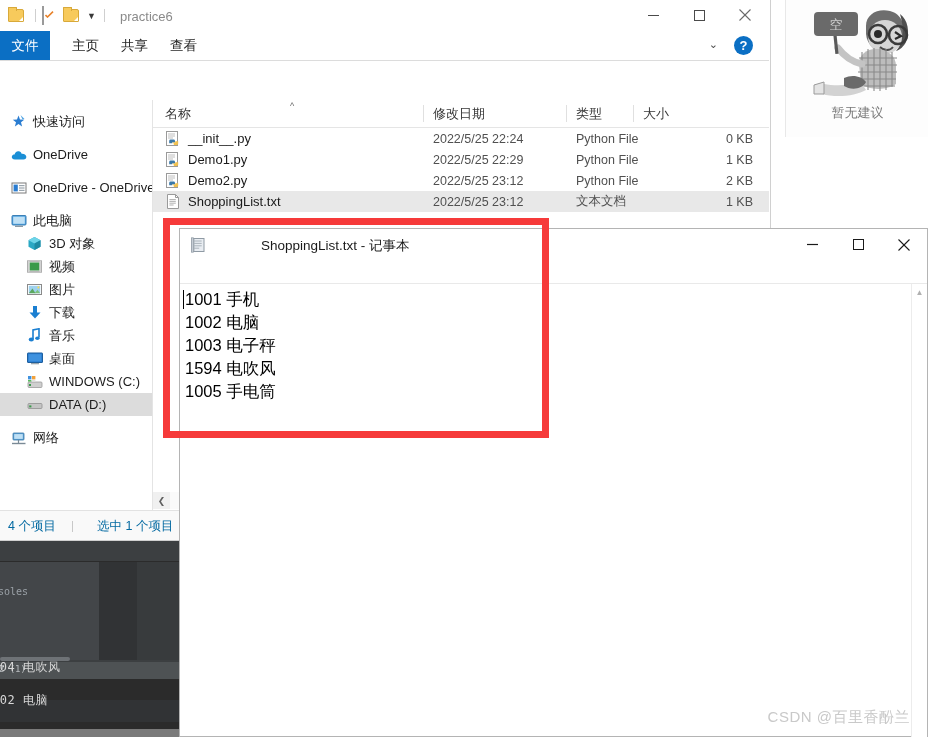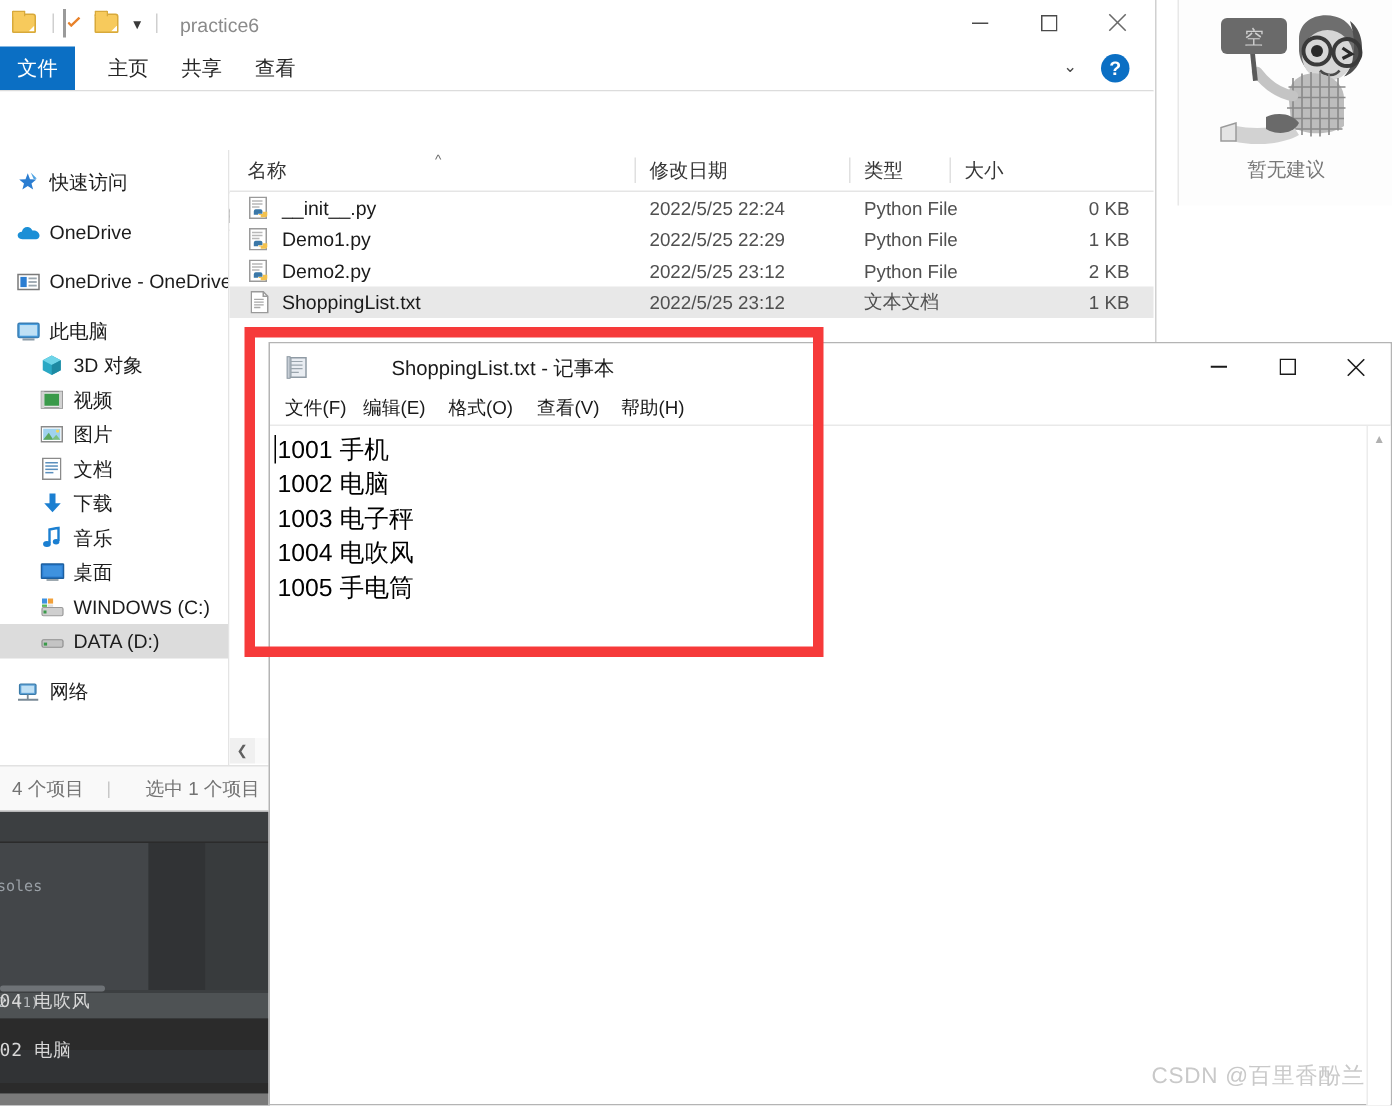--- a/index.html
+++ b/index.html
@@ -99,21 +99,21 @@
   .ftype { position: absolute; left: 423px; font-size: 12.5px; color: #505050; }
   .fsize { position: absolute; left: 490px; width: 110px; text-align: right; font-size: 12.5px; color: #505050; }
 
   
   .hscroll { position: absolute; left: 153px; top: 492px; width: 616px; height: 17px; background: #ffffff; }
   .hs-left { position: absolute; left: 0; top: 0; width: 17px; height: 17px; background: #f0f0f0; display: flex; align-items: center; justify-content: center; font-size: 9px; color: #606060; }
   .hs-track { position: absolute; left: 17px; top: 0; width: 599px; height: 17px; background: #fafafa; }
 
   
   .statusbar { position: absolute; left: 0; top: 510px; width: 769px; height: 30px; background: #f9f9f9; border-top: 1px solid #e2e2e2; }
-  .sb-text { position: absolute; top: 7px; font-size: 12.5px; color: #737373; }
+  .sb-text { position: absolute; top: 7px; font-size: 12.5px; color: #0369a1; }
   .sb-1 { left: 8px; }
   .sb-div { position: absolute; left: 72px; top: 10px; width: 1px; height: 11px; background: #c8c8c8; }
   .sb-2 { left: 97px; }
   .sb-3 { left: 180px; }
 
   
   .notepad { position: absolute; left: 179px; top: 228px; width: 749px; height: 509px; background: #ffffff; border: 1px solid #b4b4b4; }
   .np-title { position: absolute; left: 0; top: 0; width: 747px; height: 32px; background: #ffffff; }
   .np-ico { position: absolute; left: 10px; top: 8px; width: 16px; height: 16px; }
   .np-caption { position: absolute; left: 33px; top: 8px; font-size: 13.5px; color: #1a1a1a; margin-left: 48px; }
@@ -325,32 +325,20 @@
               <rect x="0.5" y="1.5" width="14" height="10" fill="#fff" stroke="#8a8a8a" stroke-width="1"></rect>
               <rect x="1.8" y="2.8" width="11.4" height="7.4" fill="#9fd2ef"></rect>
               <path d="M1.8 10.2 L5.5 5.5 L8.5 10.2 Z" fill="#5aa85f"></path>
               <path d="M7.5 10.2 L10.5 6.8 L13.2 10.2 Z" fill="#7cc07f"></path>
               <circle cx="11.4" cy="4.4" r="1.1" fill="#f2d65a"></circle>
             </svg>
         </span>
         <span>图片</span>
       </div>
 
-      <div class="nav-item indent">
-        <span class="nav-ico">
-          <svg width="13" height="15" viewBox="0 0 13 15">
-              <rect x="0.5" y="0.5" width="12" height="14" fill="#fff" stroke="#8a8a8a" stroke-width="1"></rect>
-              <rect x="2.2" y="3" width="8.4" height="1" fill="#5a8fbd"></rect>
-              <rect x="2.2" y="5.2" width="8.4" height="1" fill="#5a8fbd"></rect>
-              <rect x="2.2" y="7.4" width="8.4" height="1" fill="#5a8fbd"></rect>
-              <rect x="2.2" y="9.6" width="5.4" height="1" fill="#5a8fbd"></rect>
-            </svg>
-        </span>
-        <span>文档</span>
-      </div>
 
       <div class="nav-item indent">
         <span class="nav-ico">
           <svg width="14" height="15" viewBox="0 0 14 15">
               <rect x="5" y="1" width="4" height="7" fill="#1b7fd1"></rect>
               <path d="M1.5 7.5 L12.5 7.5 L7 13.5 Z" fill="#1b7fd1"></path>
             </svg>
         </span>
         <span>下载</span>
       </div>
@@ -537,34 +525,27 @@
           </svg>
       </div>
       <div class="np-ctl np-close">
         <svg width="12" height="12" viewBox="0 0 12 12">
             <line x1="0.5" y1="0.5" x2="11.5" y2="11.5" stroke="#1a1a1a" stroke-width="1.1"></line>
             <line x1="11.5" y1="0.5" x2="0.5" y2="11.5" stroke="#1a1a1a" stroke-width="1.1"></line>
           </svg>
       </div>
     </div>
 
-    <div class="np-menu">
-      <span class="np-mi" style="left:10px;">文件(F)</span>
-      <span class="np-mi" style="left:62px;">编辑(E)</span>
-      <span class="np-mi" style="left:119px;">格式(O)</span>
-      <span class="np-mi" style="left:178px;">查看(V)</span>
-      <span class="np-mi" style="left:234px;">帮助(H)</span>
-    </div>
 
     <div class="np-editor">
       <div class="np-caret"></div>
       <div class="np-line" style="top:5px;">1001 手机</div>
       <div class="np-line" style="top:28px;">1002 电脑</div>
       <div class="np-line" style="top:51px;">1003 电子秤</div>
-      <div class="np-line" style="top:74px;">1004 电吹风</div>
+      <div class="np-line" style="top:74px;">1594 电吹风</div>
       <div class="np-line" style="top:97px;">1005 手电筒</div>
 
       <div class="np-vscroll">
         <div class="np-vs-up">▲</div>
       </div>
     </div>
   </div>
 
   <div class="redbox"></div>
 

